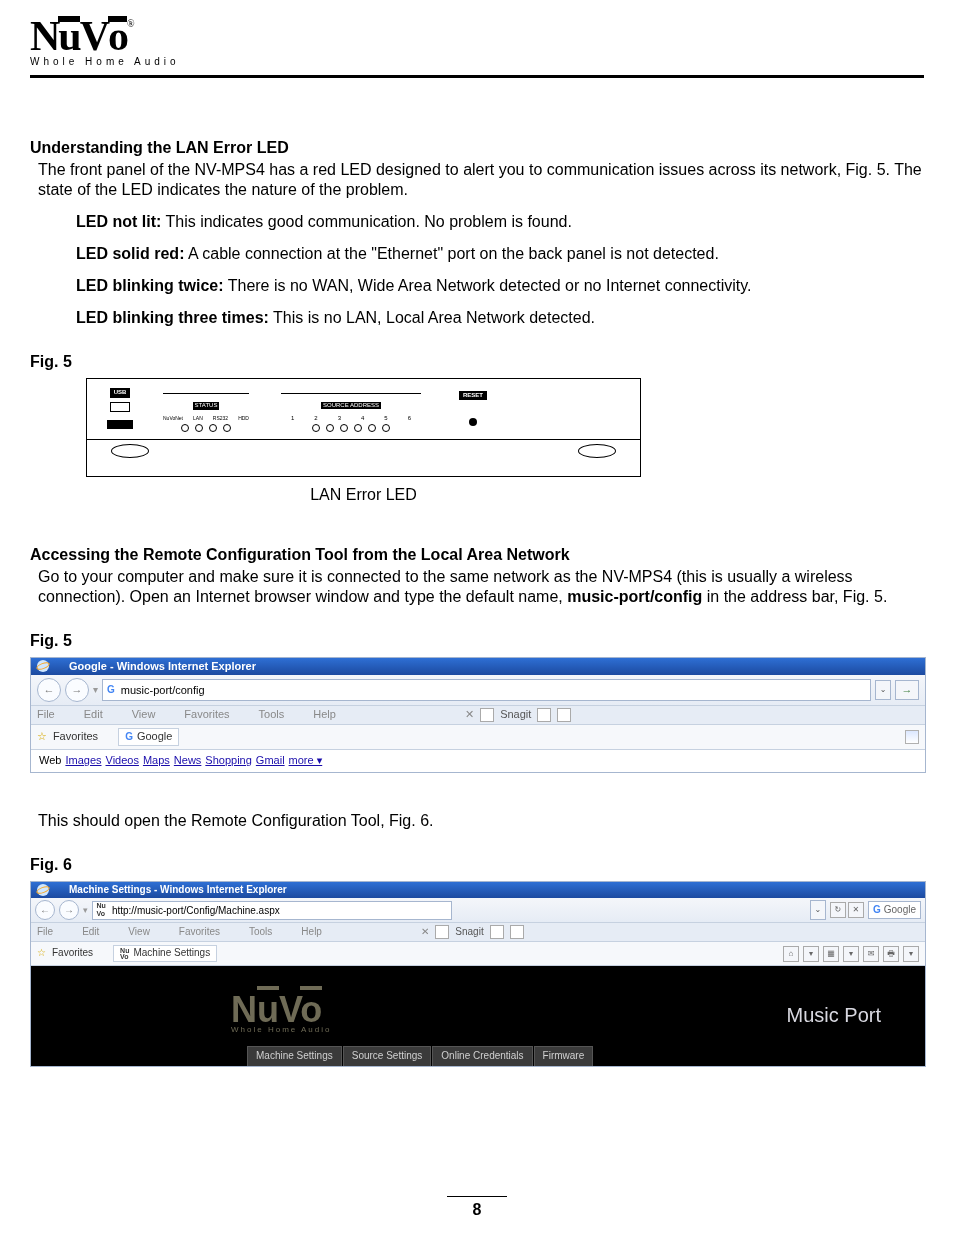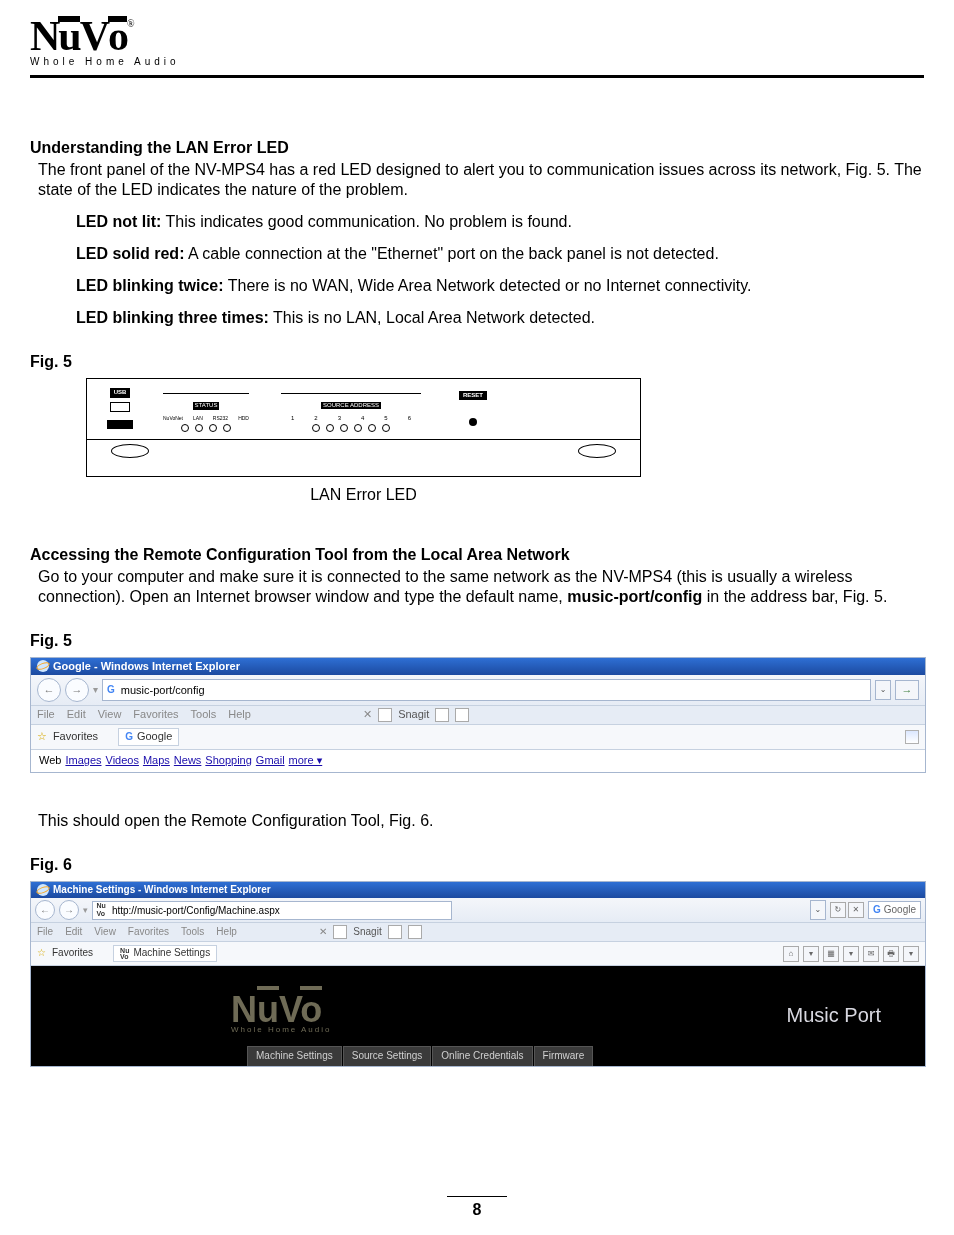--- a/index.html
+++ b/index.html
@@ -32,31 +32,31 @@
 .led{width:6px;height:6px;border-radius:50%;border:1px solid #000}
 .led-labels{display:flex;gap:2px;font-size:5px;justify-content:space-between}
 .src-grp{border-top:1px solid #000;padding-top:1px;margin-top:8px;width:140px;text-align:center}
 .src-labels{display:flex;justify-content:space-around;font-size:6px}
 .reset-box{border:1px solid #000;font-size:6px;background:#000;color:#fff;padding:0 3px;font-weight:700}
 .reset-dot{width:8px;height:8px;border-radius:50%;background:#000;margin-top:18px}
 .device-bot{border-top:1px solid #000;height:28px;display:flex;justify-content:space-between;padding:4px 24px}
 .foot{width:36px;height:12px;border:1px solid #000;border-radius:50%}
 .caption{text-align:center;margin-top:8px;font-size:16px}
 .browser{border:1px solid #a6b6cf;margin-top:6px;font-size:11px;color:#333;background:#fff;width:100%}
-.bw-titlebar{background:linear-gradient(#2e6fd4,#1c4aa0);color:#fff;font-weight:700;padding:2px 6px;display:flex;align-items:flex-start;gap:4px}
+.bw-titlebar{background:linear-gradient(#2e6fd4,#1c4aa0);color:#fff;font-weight:700;padding:2px 6px;display:flex;align-items:flex-start;gap:20px}
 .ie-icon{width:12px;height:12px;border-radius:50%;background:#cfe7ff;position:relative;flex-shrink:0}
 .ie-icon::after{content:"";position:absolute;width:12px;height:4px;border:1.5px solid #f9a825;border-radius:50%;left:-1px;top:3px;transform:rotate(-20deg)}
 .bw-nav{background:linear-gradient(#f4f6fa,#e6ecf5);padding:3px 6px;display:flex;align-items:center;gap:4px;border-bottom:1px solid #c6d1e0}
 .nav-btn{width:22px;height:22px;border-radius:50%;border:1px solid #a6b6cf;display:inline-flex;align-items:center;justify-content:center;color:#777;background:#fafcff}
 .nav-btn.small{width:18px;height:18px;font-size:10px}
 .addr{flex:1;display:flex;align-items:center;gap:4px;border:1px solid #a6b6cf;background:#fff;padding:1px 4px;height:18px}
 .addr input{border:0;outline:0;flex:1;font-size:11px}
 .dd{width:14px;height:18px;border:1px solid #a6b6cf;background:#f4f6fa;display:flex;align-items:center;justify-content:center;font-size:8px;color:#555}
 .go-btn{width:22px;height:18px;border:1px solid #a6b6cf;background:#f4f6fa;color:#3a7c3a;display:flex;align-items:center;justify-content:center}
-.bw-menu{background:#e6ecf5;border-bottom:1px solid #c6d1e0;padding:2px 6px;color:#888;display:flex;gap:12px;align-items:center}
+.bw-menu{background:#e6ecf5;border-bottom:1px solid #c6d1e0;padding:2px 6px;color:#888;display:flex;gap:29px;align-items:center}
 .bw-menu .m{cursor:default}
 .snag{display:flex;align-items:center;gap:6px;margin-left:100px;color:#555}
 .sn-x{color:#888}
 .sn-ic{width:12px;height:12px;background:#fff;border:1px solid #aaa}
 .bw-fav{background:#f6f8fb;border-bottom:1px solid #c6d1e0;padding:3px 6px;display:flex;align-items:center;gap:6px}
 .star{color:#d6a800}
 .tab{border:1px solid #c6d1e0;background:#fff;padding:1px 6px;display:flex;align-items:center;gap:4px}
 .sq-ic{width:12px;height:12px;border:1px solid #b0b0b0;background:#fff}
 .sq-ic.home{background:linear-gradient(#dbe7ff,#fff)}
 .bw-links{padding:4px 8px;display:flex;gap:4px;align-items:center;font-size:11px}

